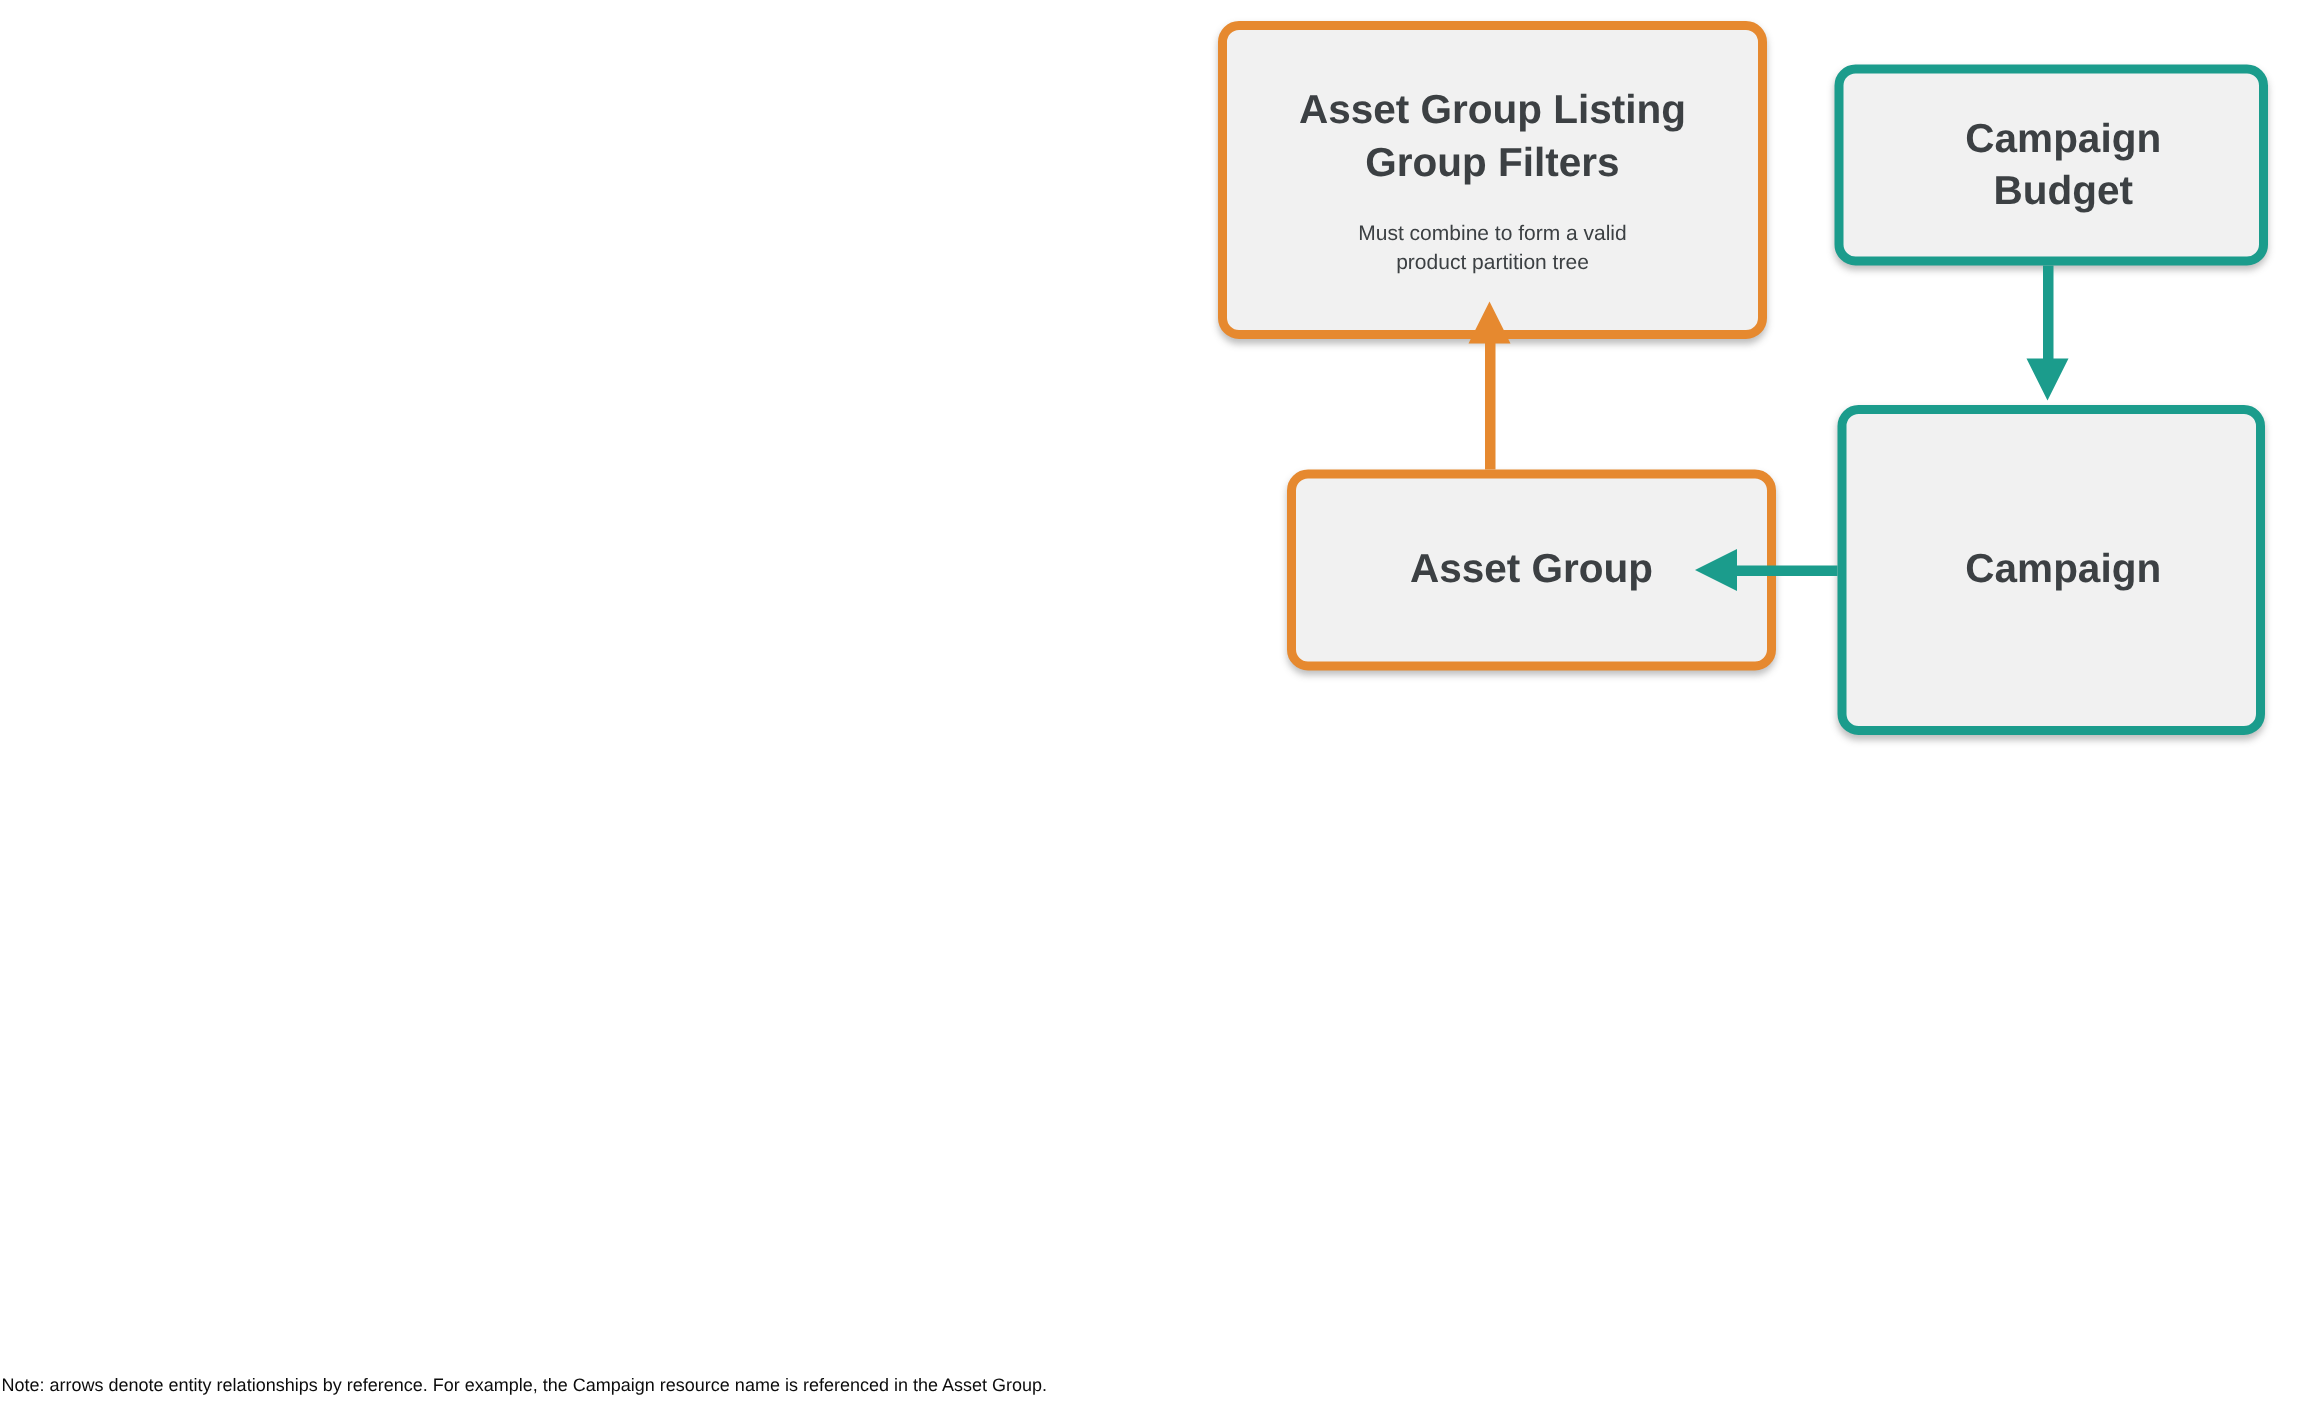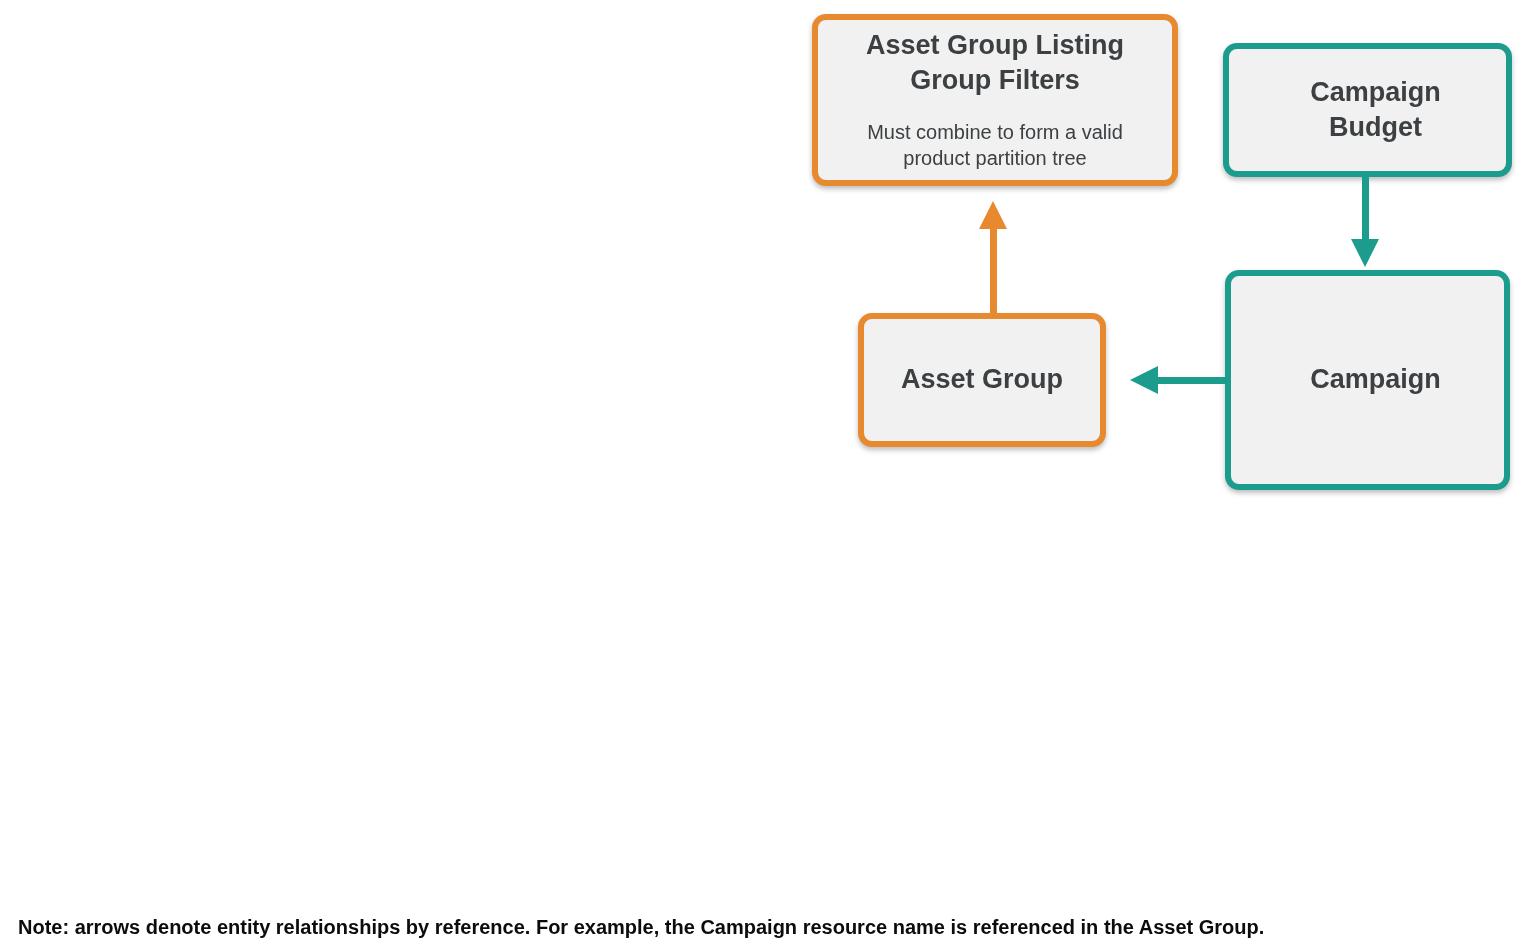--- a/index.html
+++ b/index.html
@@ -30,34 +30,34 @@
     flex-direction: column;
     justify-content: center;
     align-items: center;
     text-align: center;
     box-shadow: 0 3px 5px rgba(70,70,70,0.35);
     padding: 8px 14px;
   }
   .box.orange { border-color: var(--orange); }
   .box.teal   { border-color: var(--teal); padding-left: 30px; }
 
-  #box-listing-filters { left: 812px;  top: 14px;  width: 366px; height: 172px; }
+  #box-listing-filters { left: 812px;  top: 14px;  width: 366px; height: 212px; }
   #box-campaign-budget { left: 1223px; top: 43px;  width: 289px; height: 134px; }
   #box-campaign        { left: 1225px; top: 270px; width: 285px; height: 220px; }
-  #box-asset-group     { left: 858px;  top: 313px; width: 248px; height: 134px; }
+  #box-asset-group     { left: 858px;  top: 313px; width: 326px; height: 134px; }
 
   .box-title {
     font-size: 27px;
     font-weight: 700;
     color: var(--title-text);
     line-height: 1.3;
     white-space: pre-line;
   }
   .box-sub {
-    font-size: 20px;
+    font-size: 14px;
     color: var(--title-text);
     line-height: 1.33;
     white-space: pre-line;
     margin-top: 20px;
   }
   .box-sub:empty { display: none; }
 
   .shaft { position: absolute; }
   .head  { position: absolute; width: 0; height: 0; }
 
@@ -74,24 +74,24 @@
     border-top: 28px solid var(--teal); }
 
   
   #arrow-left-shaft { left: 1158px; top: 377px; width: 67px; height: 7px; background: var(--teal); }
   #arrow-left-head  { left: 1130px; top: 366px;
     border-top: 14px solid transparent; border-bottom: 14px solid transparent;
     border-right: 28px solid var(--teal); }
 
   .note {
     position: absolute;
-    left: 18px;
+    left: 1px;
     top: 916px;
-    font-size: 20px;
-    font-weight: 700;
+    font-size: 12px;
+    font-weight: 400;
     color: var(--note-text);
     white-space: nowrap;
   }
 </style>
 </head>
 <body>
 
 <div class="canvas">
 
   <div class="box orange" id="box-listing-filters">

